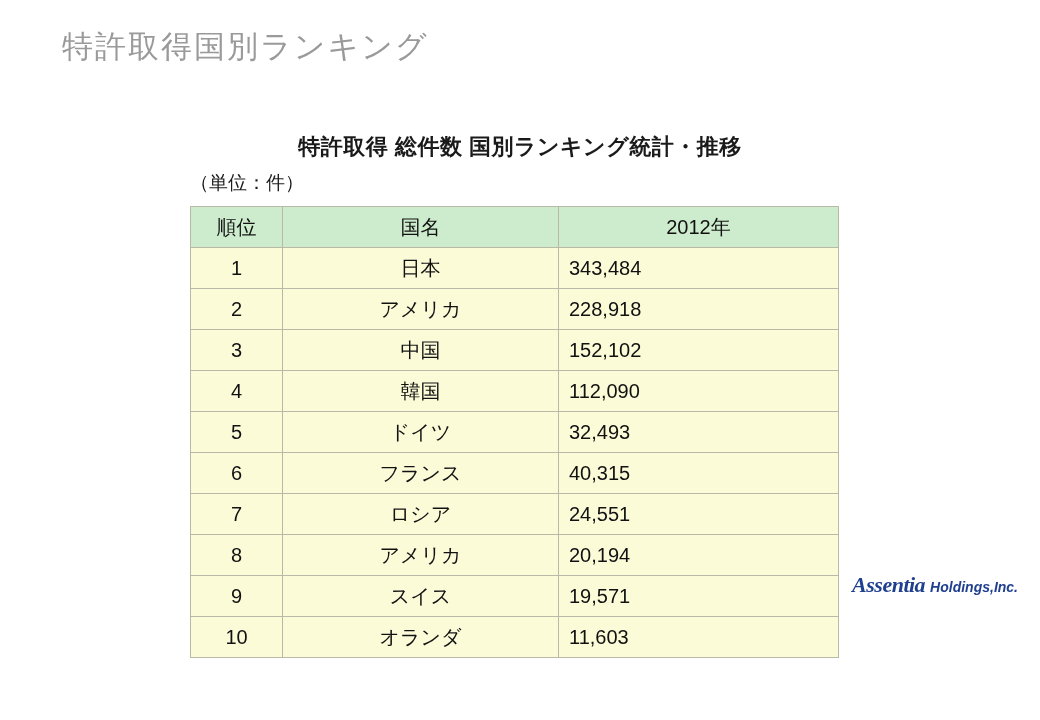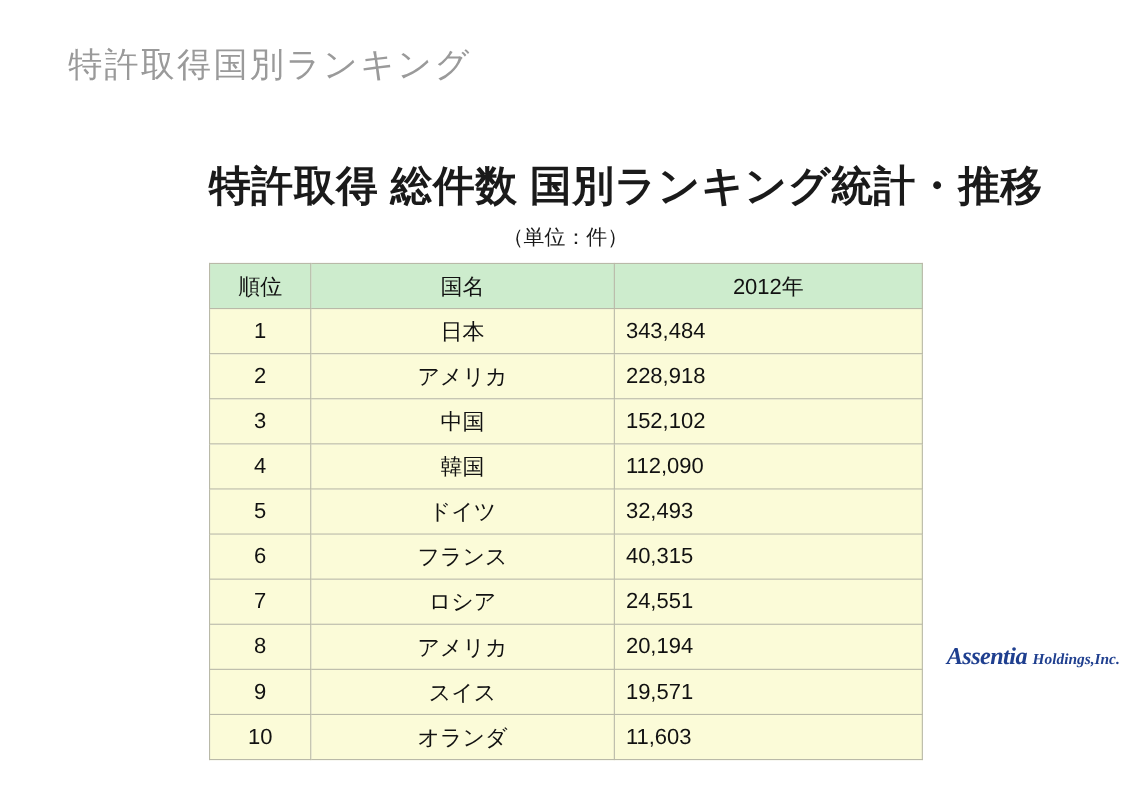--- a/index.html
+++ b/index.html
@@ -9,21 +9,21 @@
   body {
     width: 1040px;
     height: 720px;
     background: #ffffff;
     font-family: "Liberation Sans", sans-serif;
     position: relative;
     overflow: hidden;
   }
   .slide {
     position: absolute;
-    left: 0; top: 16px;
+    left: 0; top: 4px;
     width: 1040px;
     height: 608px;
     background: #ffffff;
   }
   .slide-title {
     position: absolute;
     left: 62px;
     top: 22px;
     font-size: 31px;
     color: #9a9a9a;
@@ -31,32 +31,32 @@
     font-weight: 400;
     white-space: nowrap;
   }
   .content-block {
     position: absolute;
     left: 190px;
     top: 128px;
     width: 660px;
   }
   .table-heading {
-    font-size: 38px;
+    font-size: 22px;
     font-weight: bold;
     color: #1a1a1a;
     letter-spacing: 0.5px;
     text-align: center;
     white-space: nowrap;
   }
   .unit-note {
     margin-top: 8px;
     font-size: 19px;
     color: #1a1a1a;
-    text-align: center;
+    text-align: left;
     padding-right: 12px;
   }
   table.rank-table {
     margin-top: 10px;
     border-collapse: collapse;
     width: 648px;
     table-layout: fixed;
   }
   table.rank-table th,
   table.rank-table td {
@@ -99,21 +99,21 @@
   }
   .logo-main {
     font-family: "Liberation Serif", serif;
     font-size: 22px;
     font-style: italic;
     font-weight: bold;
     color: #1f3f8f;
     letter-spacing: -0.5px;
   }
   .logo-sub {
-    font-family: Liberation Serif, serif;
+    font-family: Liberation Sans, sans-serif;
     font-size: 14px;
     font-style: italic;
     font-weight: bold;
     color: #1f3f8f;
     margin-left: 5px;
   }
 </style>
 </head>
 <body>
 

